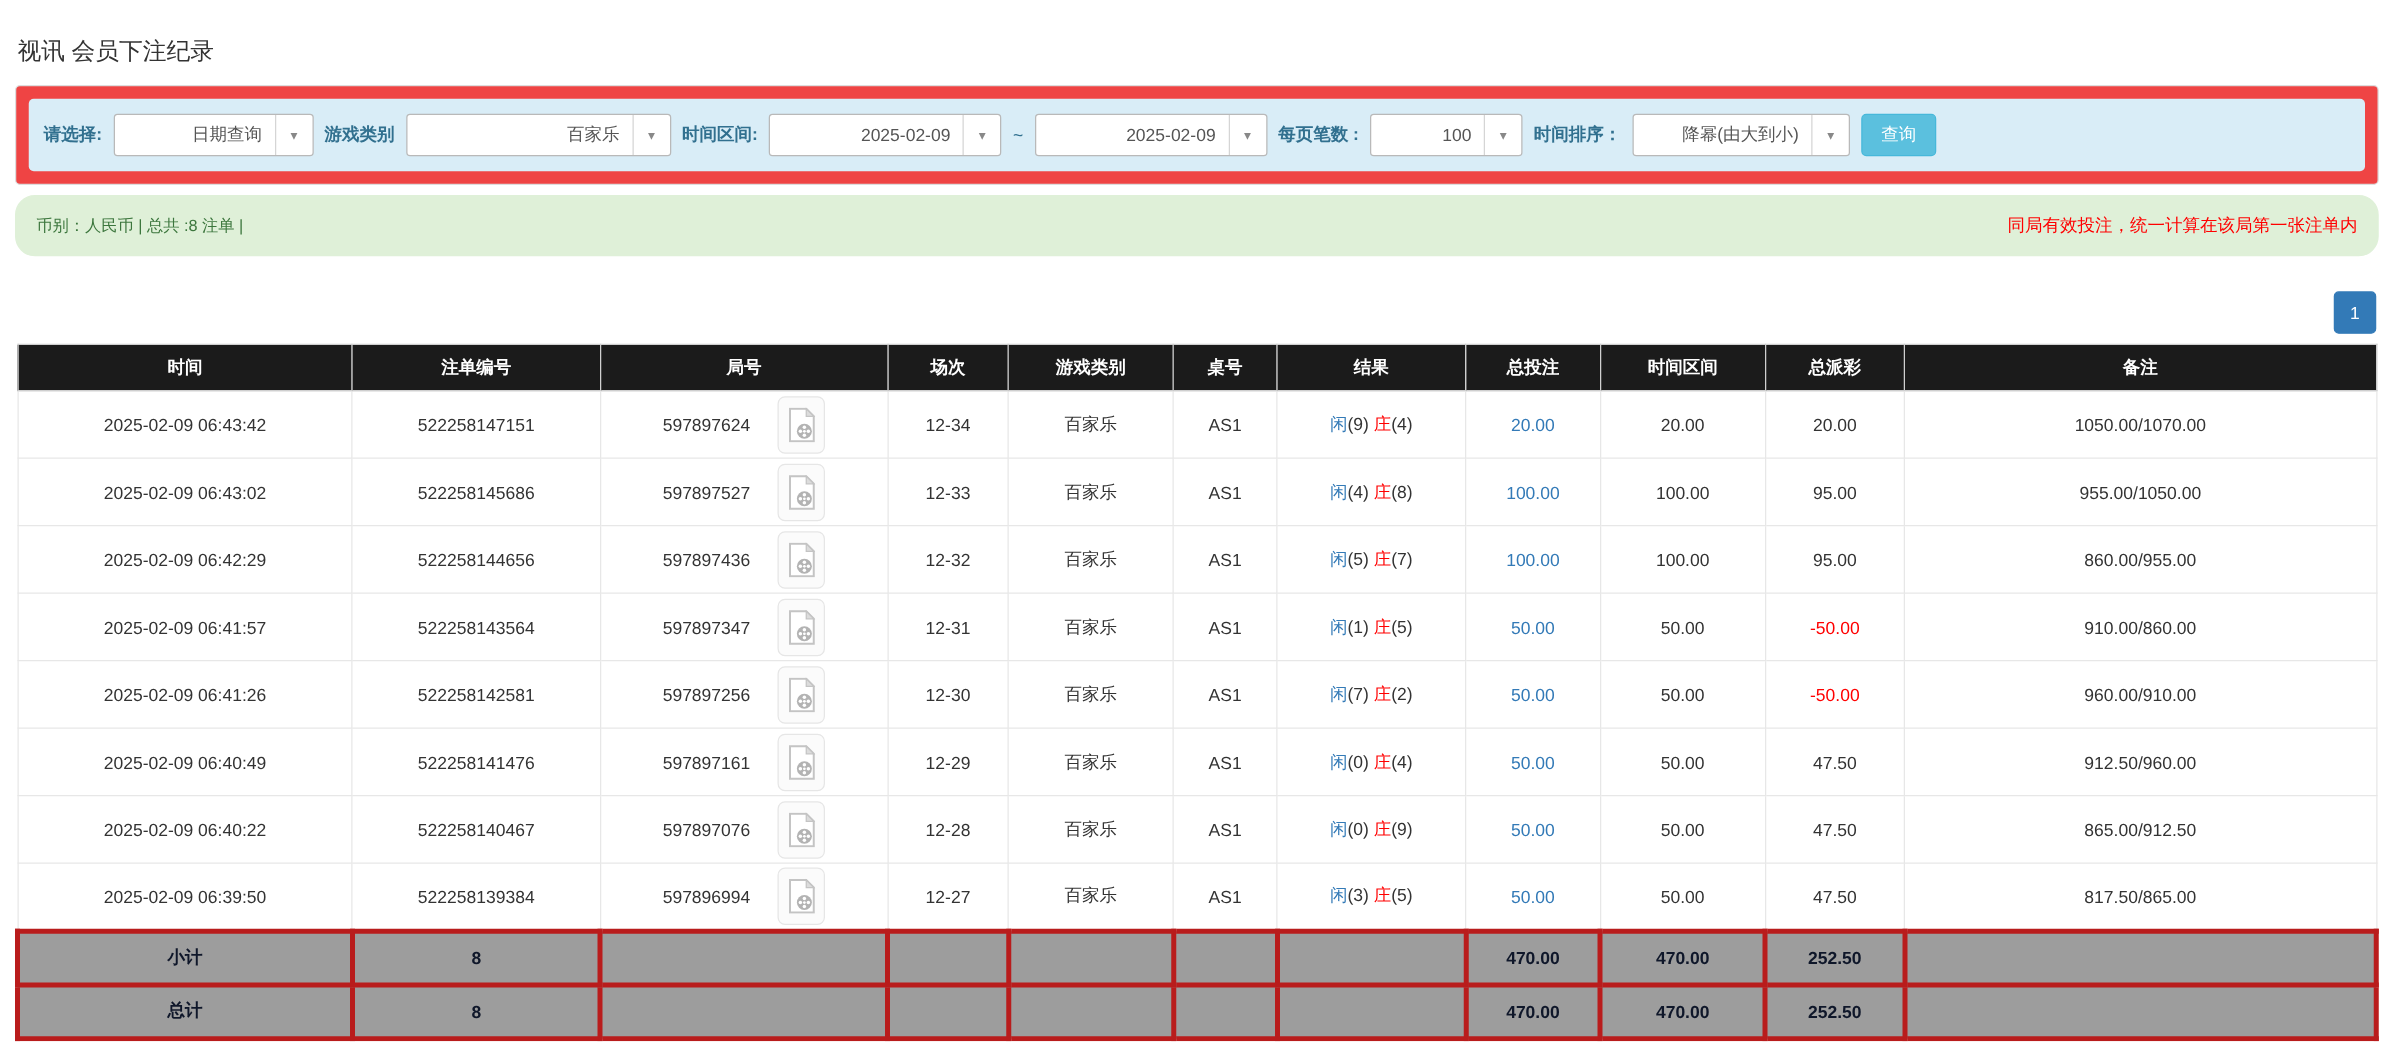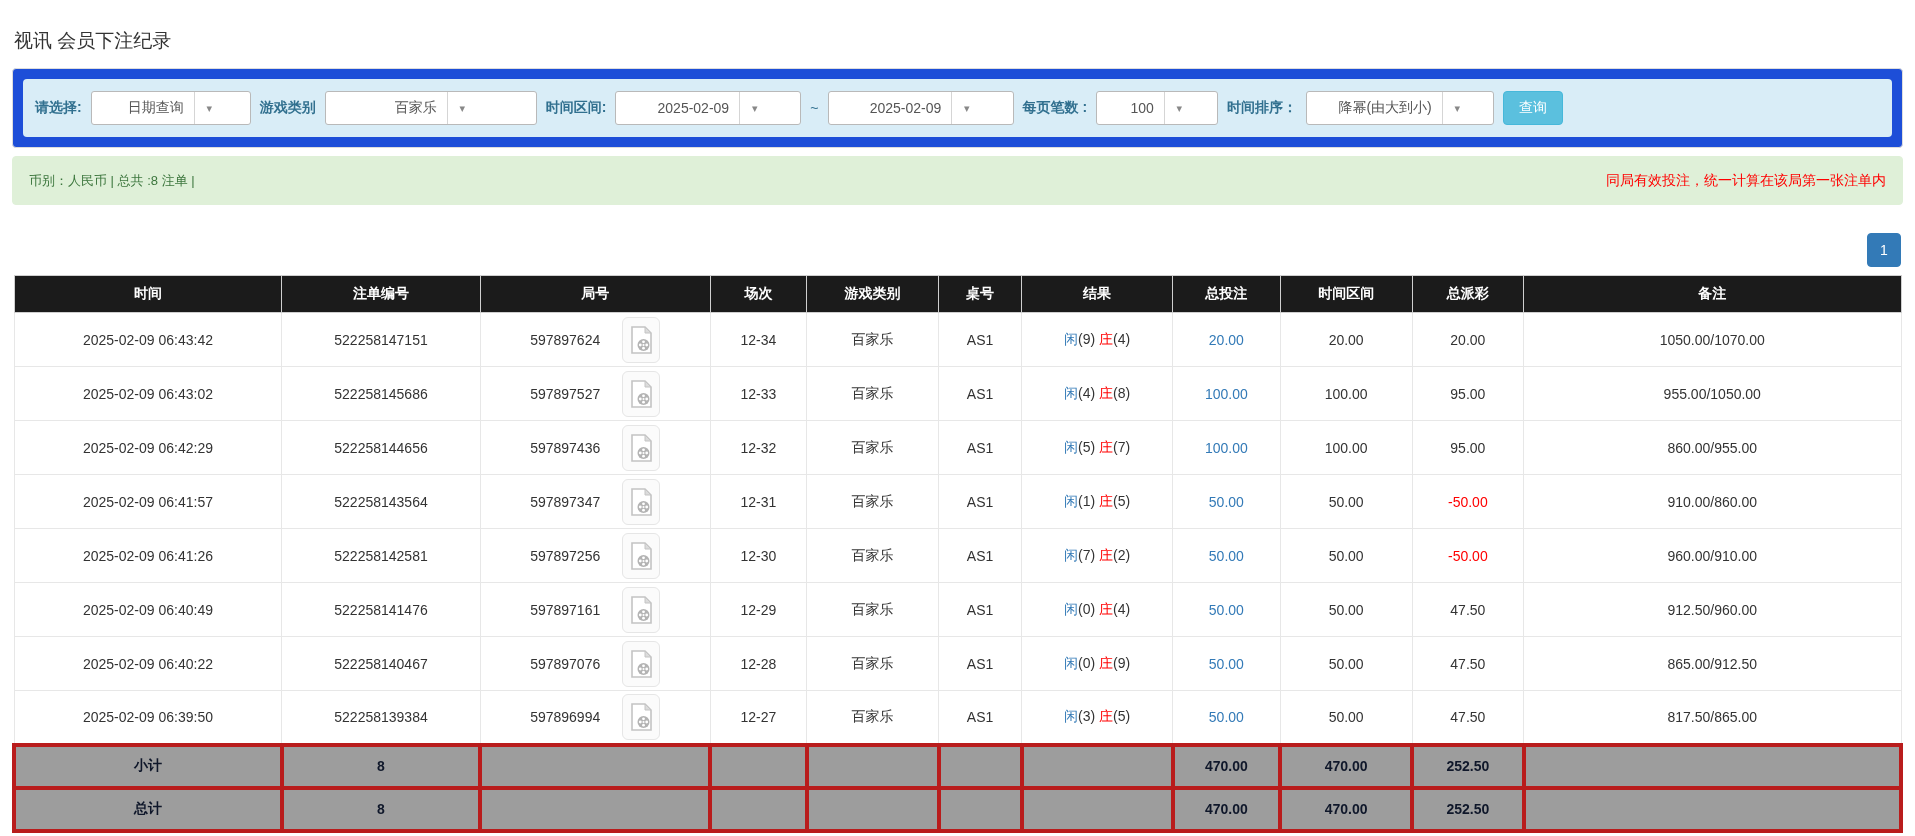--- a/index.html
+++ b/index.html
@@ -2,32 +2,32 @@
 <html style="--accent: #5bc0de; --bar_bg: #d9edf7; --label_color: #31708f; --alert_bg: #dff0d8; --alert_text: #3c763d; --page_blue: #337ab7; --header_bg: #1b1b1b; --footer_gray: #9d9d9d; --player_blue: #337ab7; --banker_red: #ff0000; --link_blue: #337ab7;"><head>
 <meta charset="utf-8">
 <style>
   * { box-sizing: border-box; margin: 0; padding: 0; }
   html,body { width: 1915px; background: #fff; font-family: "Liberation Sans", "DejaVu Sans", sans-serif; color: #333; }
   .container { width: 1915px; padding: 0 12px; }
 
   .page-title { font-size: 19px; font-weight: 400; color: #333; padding: 28px 2px 14px 2px; }
 
   
-  .filter-panel { border: 1px solid #ddd; border-radius: 4px; padding: 10px; background: #1d4ed8; }
+  .filter-panel { border: 1px solid #ddd; border-radius: 4px; padding: 10px; background: #ef4444; }
   .filter-bar { background: var(--bar_bg, #d9edf7); border-radius: 4px; padding: 12px 12px; display: flex; align-items: center; gap: 9px; }
   .f-label { color: var(--label_color, #31708f); font-size: 14px; font-weight: 700; white-space: nowrap; }
   .tilde { color: var(--label_color, #31708f); font-size: 14px; }
-  .sel { background: #fff; border: 1px solid #b9b9b9; border-radius: 3px; height: 34px; display: flex; align-items: center; justify-content: center; cursor: pointer; }
+  .sel { background: #fff; border: 1px solid #b9b9b9; border-radius: 3px; height: 34px; display: flex; align-items: center; justify-content: flex-end; cursor: pointer; }
   .sel .val { padding: 0 10px; font-size: 14px; color: #555; white-space: nowrap; overflow: hidden; }
   .sel .arr { width: 30px; align-self: stretch; display: flex; align-items: center; justify-content: center; border-left: 1px solid #d5d5d5; color: #888; font-size: 11px; }
-  .w160 { width: 160px; } .w210 { width: 212px; } .w185 { width: 186px; } .w120 { width: 122px; } .w188 { width: 188px; }
+  .w160 { width: 160px; } .w210 { width: 212px; } .w185 { width: 186px; } .w120 { width: 122px; } .w188 { width: 174px; }
   .search-btn { background: var(--accent, #5bc0de); border: 1px solid #46b8da; color: #fff; font-size: 14px; border-radius: 4px; height: 34px; padding: 0 15px; cursor: pointer; font-family: Liberation Serif, serif; }
 
   
-  .alert-bar { margin-top: 8px; background: var(--alert_bg, #dff0d8); border: 1px solid #dff0d8; border-radius: 4px; height: 49px; display: flex; align-items: center; justify-content: space-between; padding: 0 16px; }
+  .alert-bar { margin-top: 8px; background: var(--alert_bg, #dff0d8); border: 1px solid #dff0d8; border-radius: 16px; height: 49px; display: flex; align-items: center; justify-content: space-between; padding: 0 16px; }
   .alert-info { color: var(--alert_text, #3c763d); font-size: 13px; }
   .alert-notice { color: var(--banker_red, #ff0000); font-size: 14px; }
 
   
   .pagination { margin-top: 28px; display: flex; justify-content: flex-end; padding-right: 2px; }
   .page-btn { min-width: 34px; height: 34px; line-height: 32px; text-align: center; background: var(--page_blue, #337ab7); border: 1px solid #337ab7; color: #fff; font-size: 14px; border-radius: 4px; cursor: pointer; }
 
   
   table.records { width: 100%; border-collapse: collapse; margin-top: 8px; table-layout: fixed; }
   .records th { background: var(--header_bg, #1b1b1b); color: #fff; font-size: 14px; font-weight: 700; height: 37px; border: 1px solid #cfcfcf; text-align: center; }

